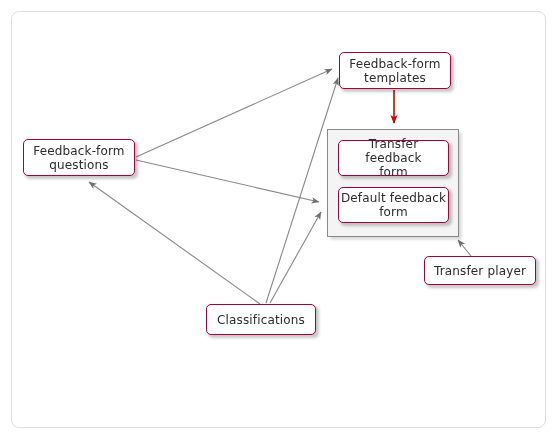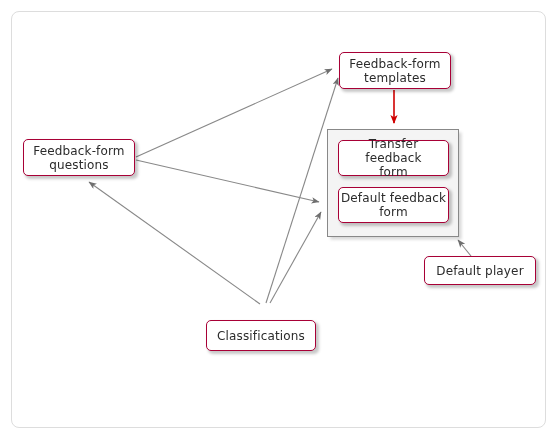--- a/index.html
+++ b/index.html
@@ -105,17 +105,17 @@
 
   <div class="node" style="left:23px; top:139px; width:112px; height:37px;">Feedback-form
 questions</div>
 
   <div class="node" style="left:338px; top:140px; width:111px; height:36px;">Transfer feedback
 form</div>
 
   <div class="node" style="left:338px; top:187px; width:111px; height:36px;">Default feedback
 form</div>
 
-  <div class="node" style="left:424px; top:256px; width:112px; height:29px;">Default player</div>
+  <div class="node" style="left:424px; top:256px; width:112px; height:29px;">Transfer player</div>
 
-  <div class="node" style="left:206px; top:304px; width:110px; height:31px;margin-top:16px;">Classifications</div>
+  <div class="node" style="left:206px; top:304px; width:110px; height:31px;">Classifications</div>
 
 </div>
 
 </body></html>

